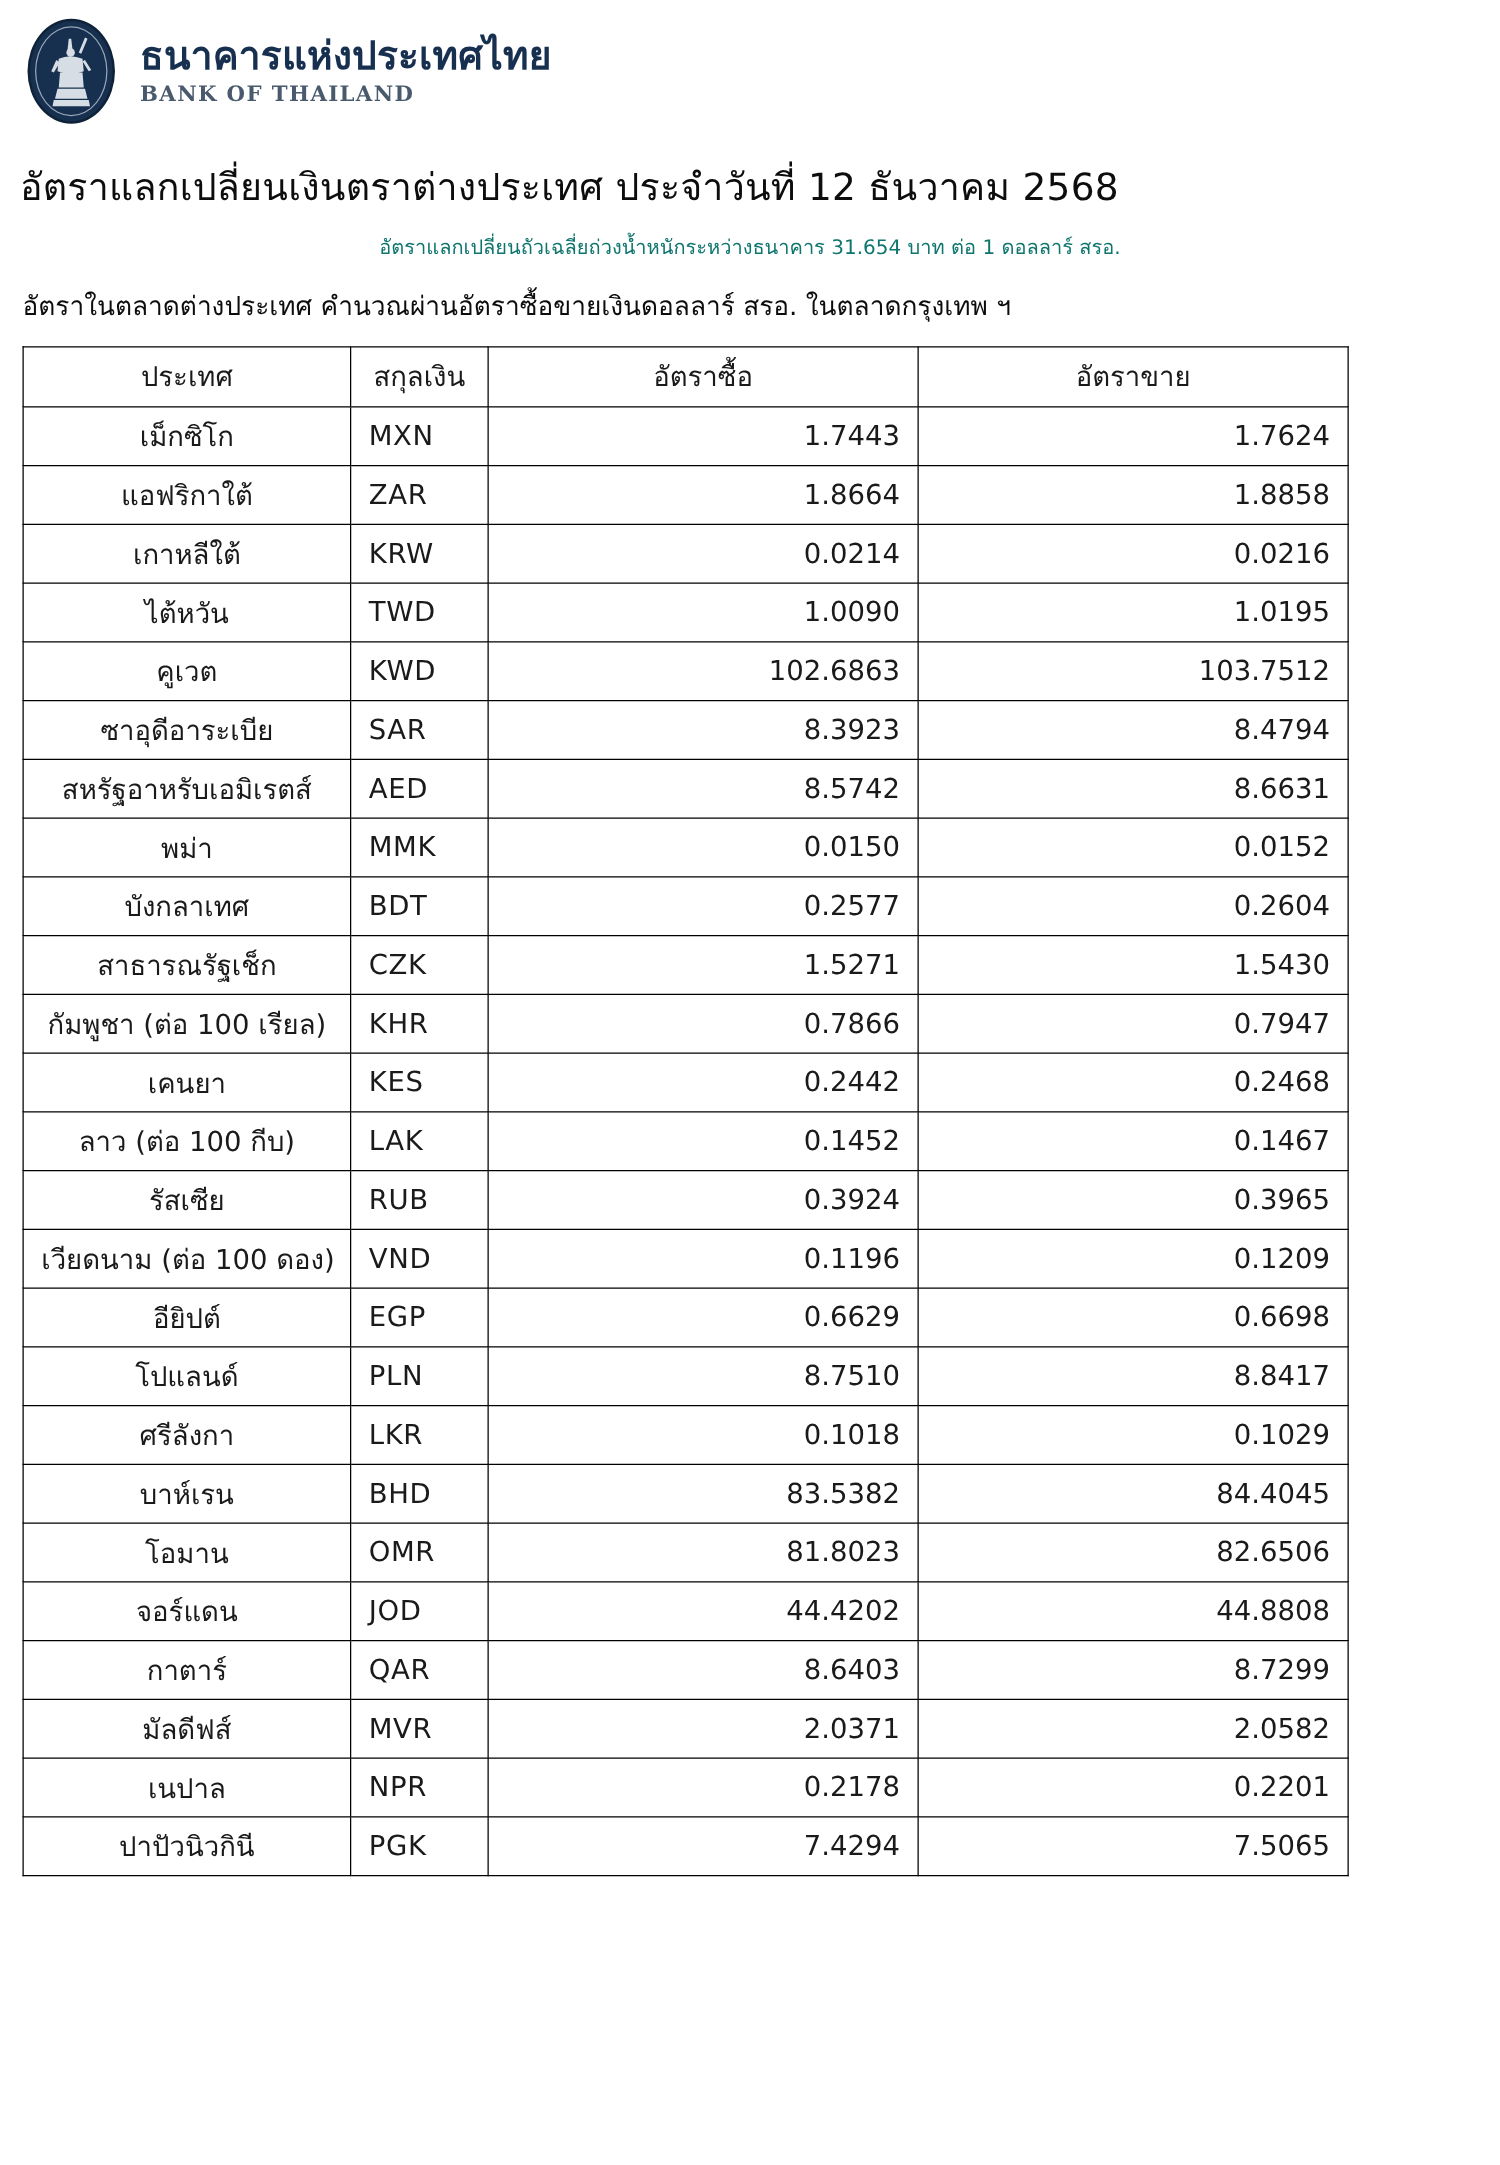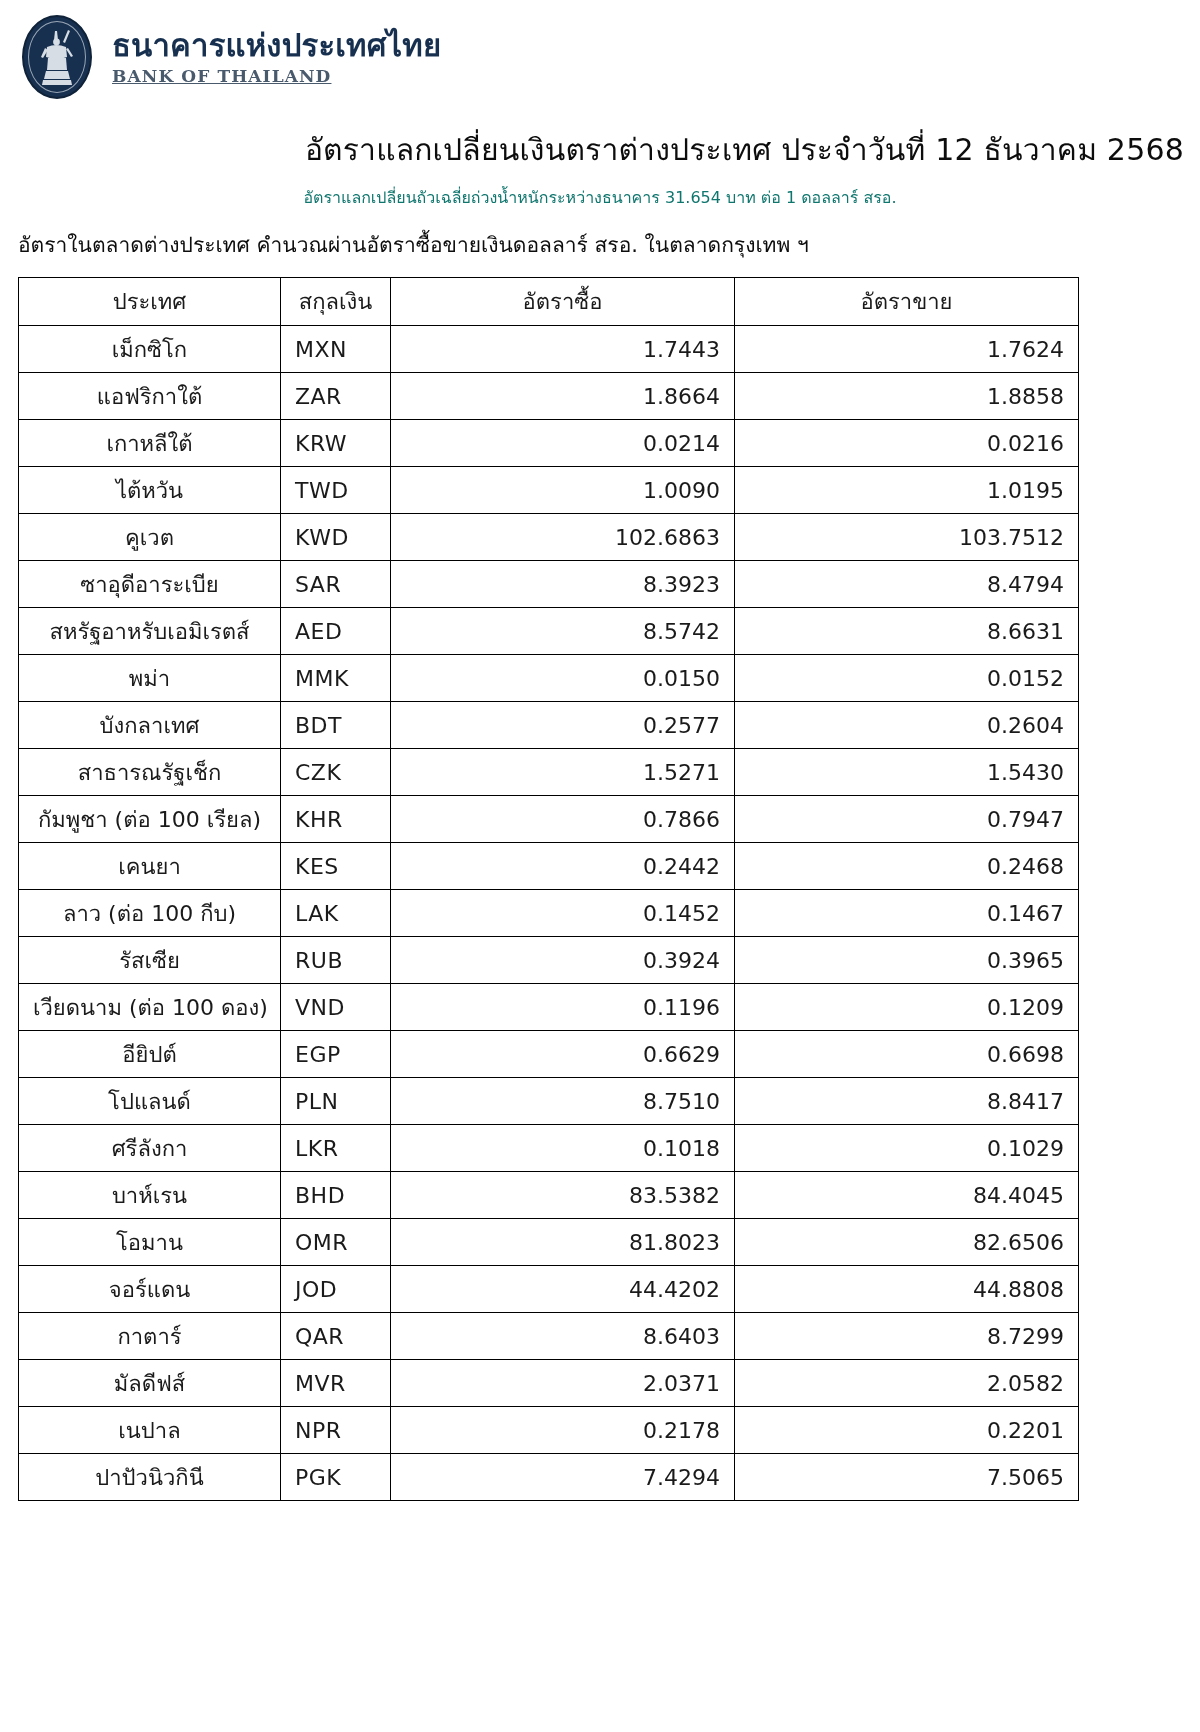--- a/index.html
+++ b/index.html
@@ -63,29 +63,28 @@
     text-align: center;
   }
   .logo-eng {
     margin-top: 7px;
     font-family: "DejaVu Serif", "Liberation Serif", serif;
     font-size: 17px;
     font-weight: 700;
     letter-spacing: 1.1px;
     color: #4a5a6d;
     white-space: nowrap;
-    text-decoration: underline;
   }
 
   
   .title-block {
     padding: 22px 16px 0 16px;
   }
   .title-line1 {
-    text-align: right;
+    text-align: left;
     font-size: 30px;
     font-weight: 400;
     color: #0d0d0d;
     letter-spacing: .2px;
     white-space: nowrap;
   }
   .title-line2 {
     text-align: center;
     font-size: 16px;
     font-weight: 400;

